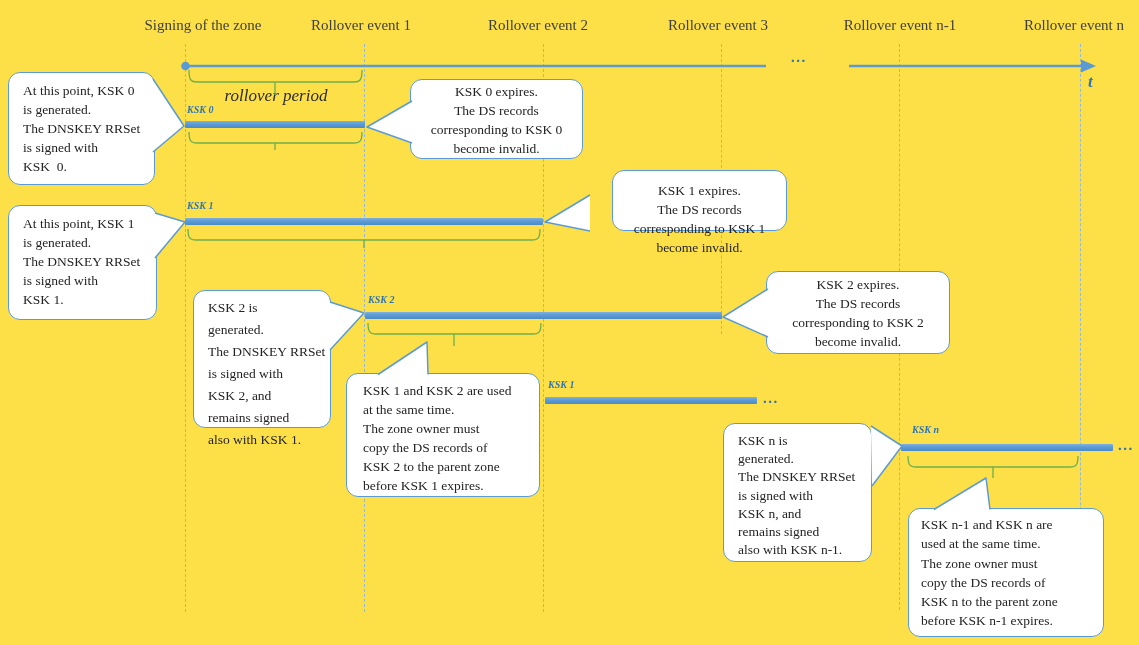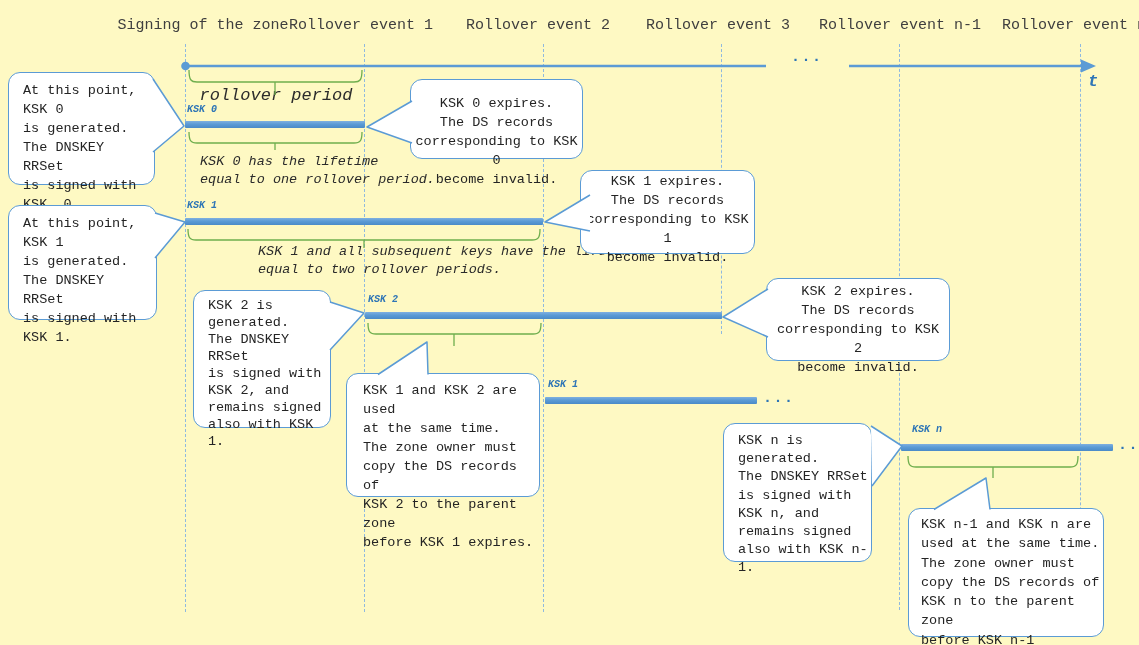--- a/index.html
+++ b/index.html
@@ -1,18 +1,18 @@
 <!DOCTYPE html>
 <html><head>
 <meta charset="utf-8">
 <style>
   html,body{margin:0;padding:0;background:#fff;}
   #stage{
-    position:relative;width:1139px;height:645px;background:#fef9c3;
-    font-family:Liberation Mono, monospace;overflow:hidden;
+    position:relative;width:1139px;height:645px;background:#fde047;
+    font-family:Liberation Serif, serif;overflow:hidden;
   }
   .hdr{
     position:absolute;transform:translateX(-50%);white-space:nowrap;
     font-size:15px;color:#3f3f3f;top:17px;
   }
   .dash{
     position:absolute;width:0;border-left:1.4px dashed #8FB9DF;top:44px;
   }
   .bar{
     position:absolute;height:7px;border-radius:1px;
@@ -74,51 +74,47 @@
   <div class="klabel" style="left:187px;top:104px">KSK 0</div>
   <div class="klabel" style="left:187px;top:200px">KSK 1</div>
   <div class="klabel" style="left:368px;top:294px">KSK 2</div>
   <div class="klabel" style="left:548px;top:379px">KSK 1</div>
   <div class="klabel" style="left:912px;top:424px">KSK n</div>
 
   <div class="ellipsis" style="left:763px;top:390px">...</div>
   <div class="ellipsis" style="left:1118px;top:437px">...</div>
 
   <div class="ann" style="left:276px;top:87px;transform:translateX(-50%);font-size:17px">rollover period</div>
-  <div class="ann" style="left:200px;top:153px">KSK 0 has the lifetime
-equal to one rollover period.</div>
-  <div class="ann" style="left:258px;top:243px">KSK 1 and all subsequent keys have the lifetime
-equal to two rollover periods.</div>
 
   <div class="callout" style="left:8px;top:72px;width:147px;height:113px;padding:8px 4px 0 14px">At this point, KSK 0
 is generated.
 The DNSKEY RRSet
 is signed with
 KSK  0.</div>
-  <div class="callout center" style="left:410px;top:79px;width:173px;height:80px;padding:14px 2px">KSK 0 expires.
+  <div class="callout center" style="left:410px;top:79px;width:173px;height:80px;padding:2px 2px">KSK 0 expires.
 The DS records
 corresponding to KSK 0
 become invalid.</div>
   <div class="callout" style="left:8px;top:205px;width:149px;height:115px;padding:8px 4px 0 14px">At this point, KSK 1
 is generated.
 The DNSKEY RRSet
 is signed with
 KSK 1.</div>
-  <div class="callout center" style="left:580px;top:170px;width:175px;height:84px;padding:1px 2px">KSK 1 expires.
+  <div class="callout center" style="left:612px;top:170px;width:175px;height:61px;padding:10px 2px">KSK 1 expires.
 The DS records
 corresponding to KSK 1
 become invalid.</div>
-  <div class="callout" style="left:193px;top:290px;width:138px;height:138px;padding:6px 2px 0 14px;line-height:17px">KSK 2 is
+  <div class="callout" style="left:193px;top:290px;width:138px;height:138px;padding:6px 2px 0 14px;line-height:22px">KSK 2 is
 generated.
 The DNSKEY RRSet
 is signed with
 KSK 2, and
 remains signed
 also with KSK 1.</div>
-  <div class="callout center" style="left:766px;top:278px;width:184px;height:83px;padding:3px 2px">KSK 2 expires.
+  <div class="callout center" style="left:766px;top:271px;width:184px;height:83px;padding:3px 2px">KSK 2 expires.
 The DS records
 corresponding to KSK 2
 become invalid.</div>
   <div class="callout" style="left:346px;top:373px;width:194px;height:124px;padding:7px 2px 2px 16px">KSK 1 and KSK 2 are used
 at the same time.
 The zone owner must
 copy the DS records of
 KSK 2 to the parent zone
 before KSK 1 expires.</div>
   <div class="callout" style="left:723px;top:423px;width:149px;height:139px;padding:8px 2px 0 14px;line-height:18.2px">KSK n is

